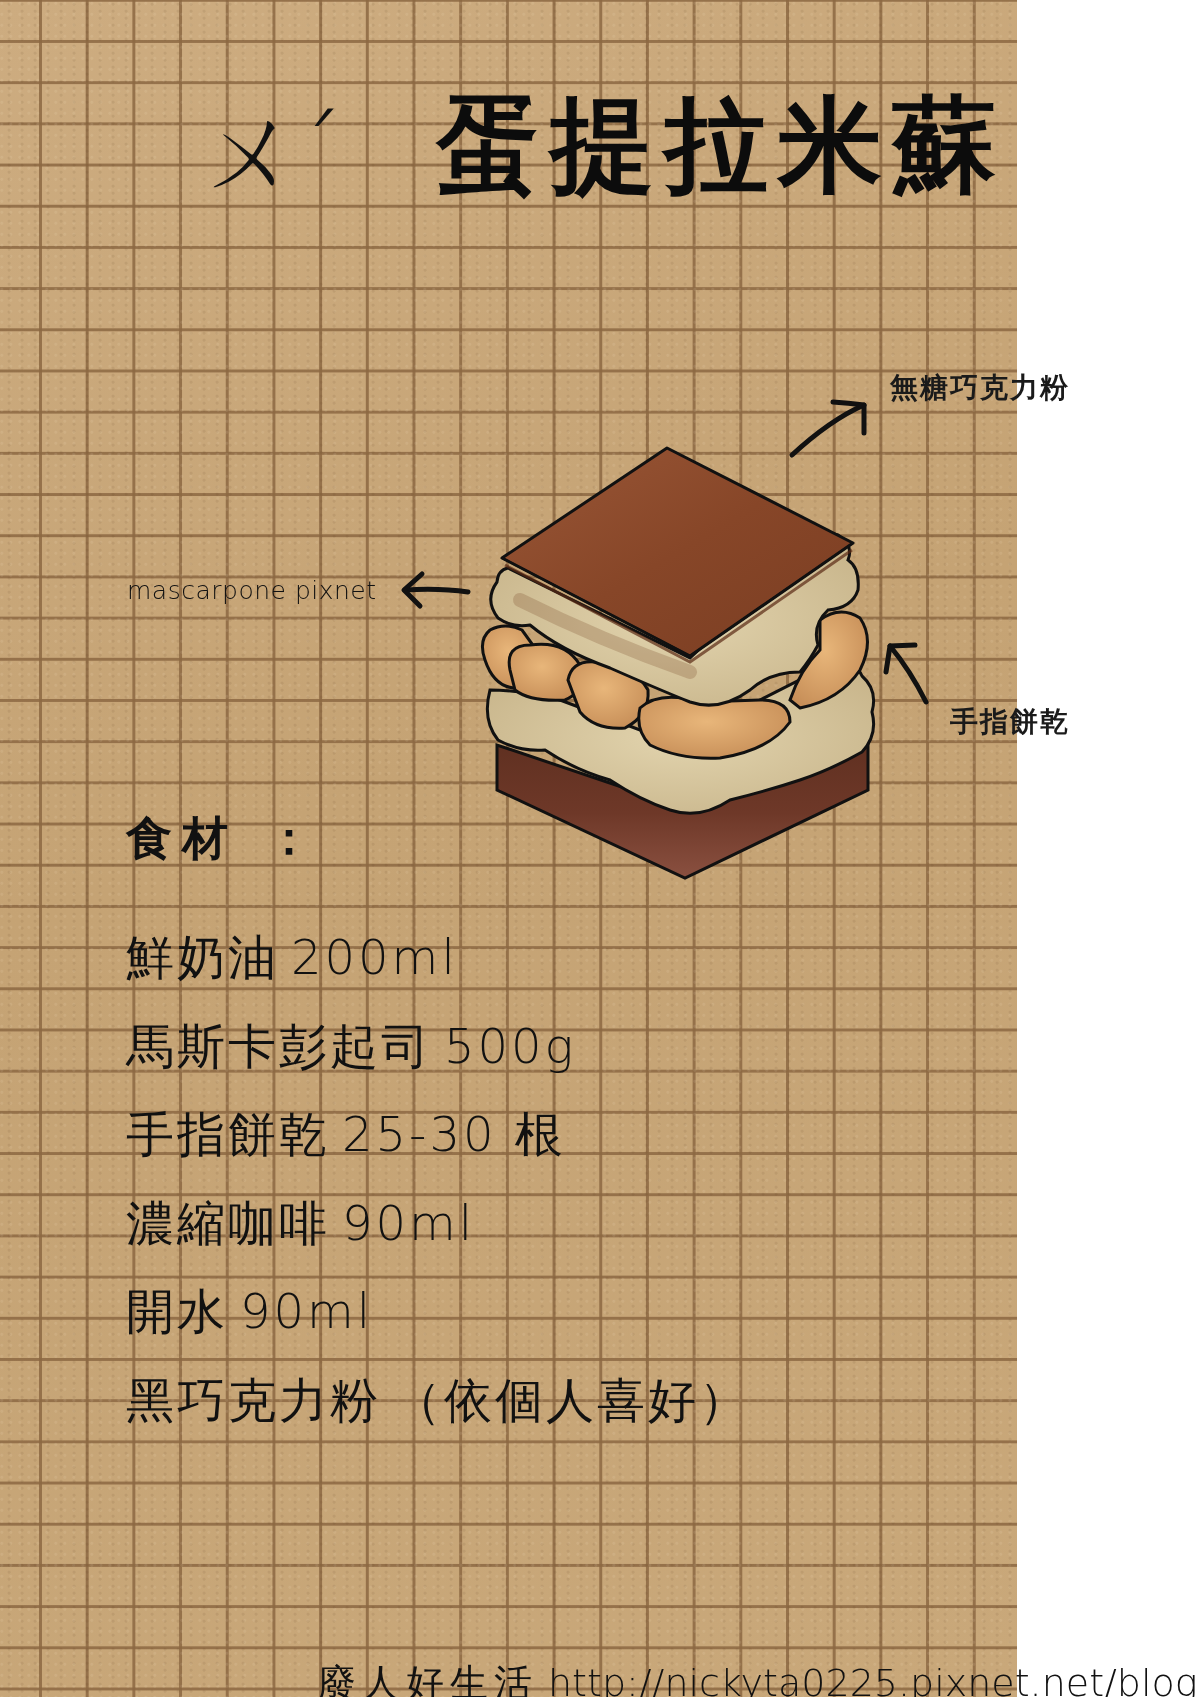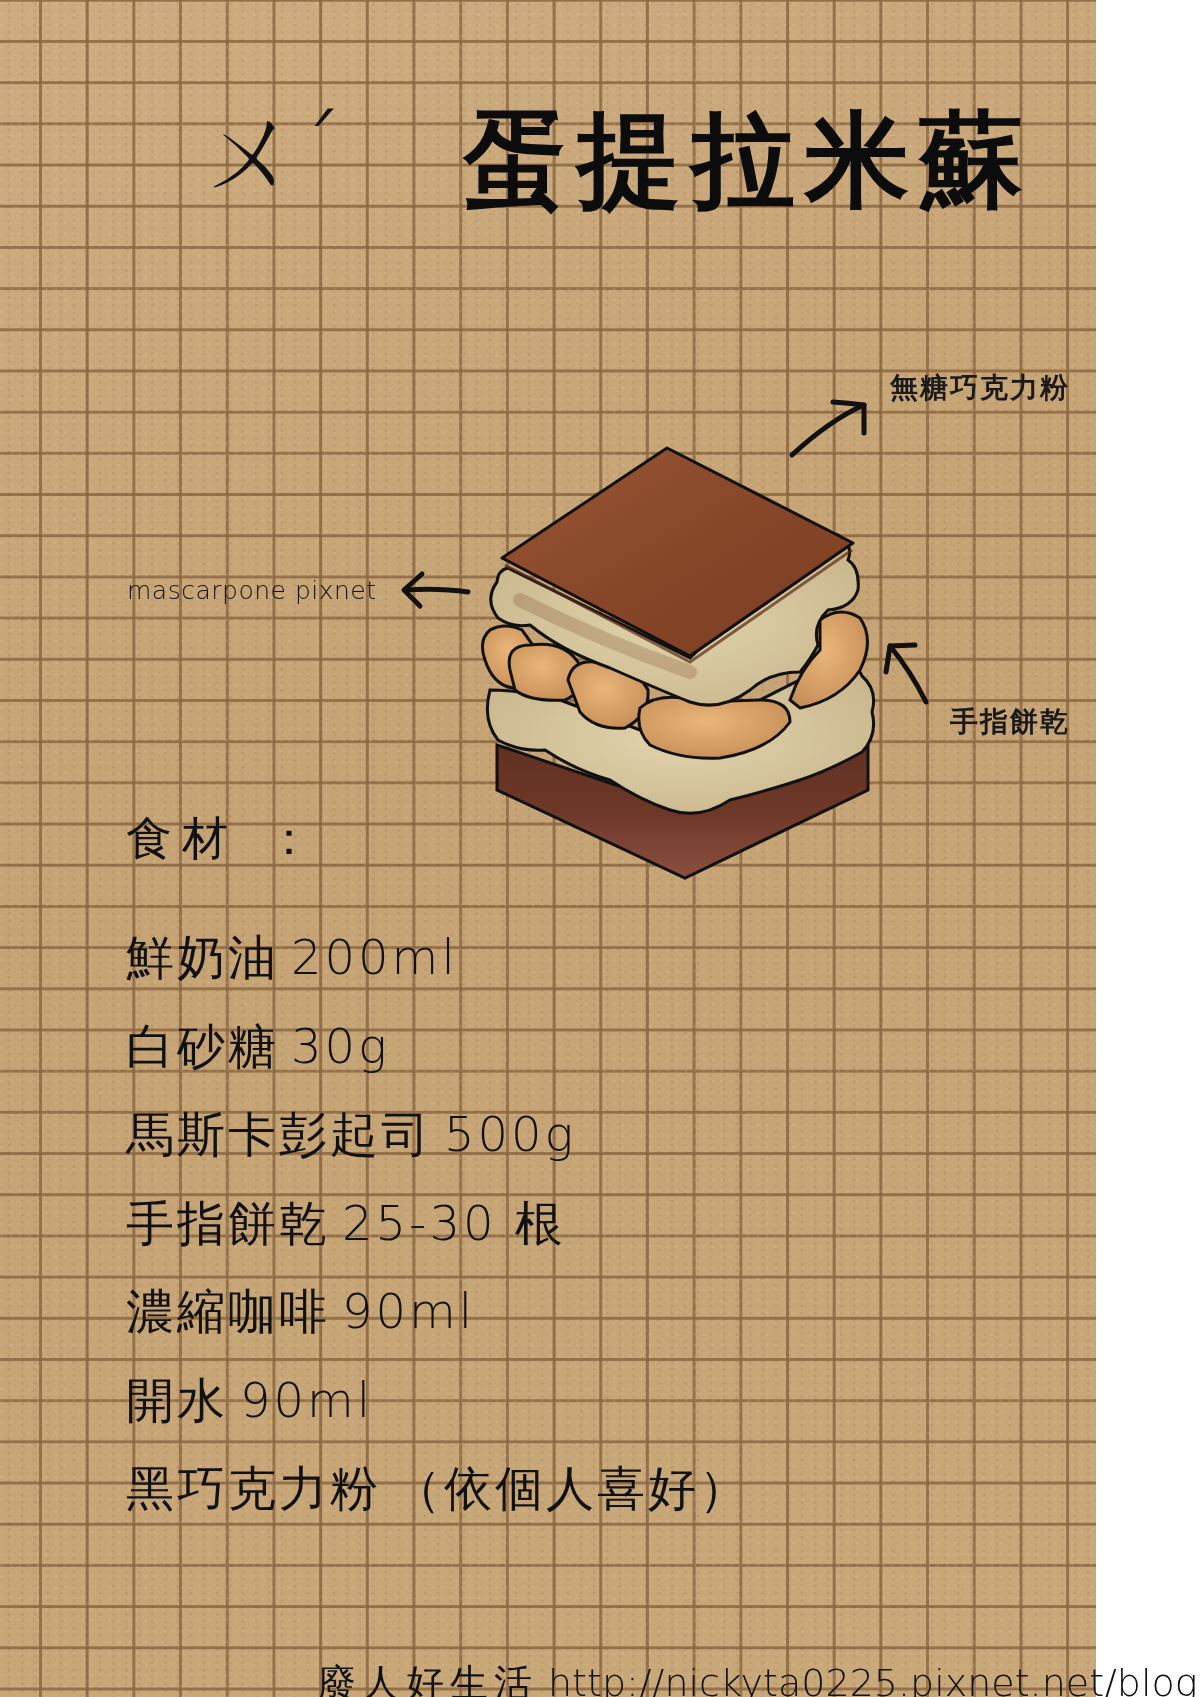--- a/index.html
+++ b/index.html
@@ -1,57 +1,57 @@
 <!DOCTYPE html>
 <html><head>
 <meta charset="utf-8">
 <style>
   html, body { margin: 0; padding: 0; }
   body { width: 1200px; height: 1697px; overflow: hidden; }
   .page {
     position: relative;
-    width: 1096px; height: 1697px;
+    width: 1017px; height: 1697px;
     background-color: #c7a679;
     background-image:
       radial-gradient(circle at 20% 30%, rgba(255,240,210,0.10) 0 1px, transparent 2px),
       radial-gradient(circle at 70% 60%, rgba(90,60,30,0.10) 0 1px, transparent 2px),
       linear-gradient(to right, rgba(140,104,66,0.85) 0 3px, transparent 3px),
       linear-gradient(to bottom, rgba(140,104,66,0.85) 0 3px, transparent 3px),
       linear-gradient(160deg, #cdac80 0%, #c5a374 45%, #c9a87a 100%);
     background-size: 9px 11px, 13px 7px, 46.7px 41.2px, 46.7px 41.2px, 100% 100%;
     background-position: 0 0, 0 0, 39px 0, 0 40px, 0 0;
     font-family: "DejaVu Sans", sans-serif;
     color: #111;
   }
   .abs { position: absolute; white-space: nowrap; }
 
   .title-bpmf {
     left: 200px; top: 104px; font-size: 96px; line-height: 1;
     font-family: "DejaVu Sans", sans-serif; font-weight: 300; color: #111;
   }
   .title-main {
-    left: 436px; top: 108px; font-size: 104px; line-height: 1; letter-spacing: 10px;
-    font-family: "DejaVu Serif", serif; font-weight: bold; color: #0c0c0c; margin-left: 27px;
+    left: 436px; top: 93px; font-size: 104px; line-height: 1; letter-spacing: 10px;
+    font-family: "DejaVu Serif", serif; font-weight: bold; color: #0c0c0c;
   }
 
   .label-sm {
     font-size: 28px; line-height: 1; color: #1a1a1a;
     font-family: "DejaVu Sans", sans-serif; letter-spacing: 2px; font-weight: 700;
   }
   .label-cocoa { left: 890px; top: 374px; }
   .label-finger { left: 950px; top: 708px; }
   .label-masc {
     left: 127px; top: 576px; font-size: 25px; letter-spacing: 0.5px;
     font-family: "DejaVu Sans", sans-serif; font-weight: 300;
   }
 
   .ingredients { left: 126px; top: 815px; }
   .ing-head {
     font-size: 46px; line-height: 1; margin-bottom: 52px; letter-spacing: 10px;
-    font-weight: 400;
+    font-weight: 700;
   }
   .ing-colon { margin-left: 28px; }
   .ing-list { margin: 0; padding: 0; list-style: none; }
   .ing-row {
     font-size: 48px; line-height: 88.5px; height: 88.5px; letter-spacing: 3px;
     font-weight: 300; color: #111;
   }
   .ing-name { margin-right: 12px; }
 
   .footer {
@@ -134,23 +134,20 @@
 
   <div class="abs ingredients">
     <div class="ing-head">
       <span>食材</span><span class="ing-colon">：</span>
     </div>
     <ul class="ing-list">
       <li class="ing-row">
         <span class="ing-name">鮮奶油</span><span>200ml</span>
       </li>
       <li class="ing-row">
-        <span class="ing-name">白砂糖</span><span>30g</span>
-      </li>
-      <li class="ing-row">
         <span class="ing-name">馬斯卡彭起司</span><span>500g</span>
       </li>
       <li class="ing-row">
         <span class="ing-name">手指餅乾</span><span>25-30 根</span>
       </li>
       <li class="ing-row">
         <span class="ing-name">濃縮咖啡</span><span>90ml</span>
       </li>
       <li class="ing-row">
         <span class="ing-name">開水</span><span>90ml</span>

